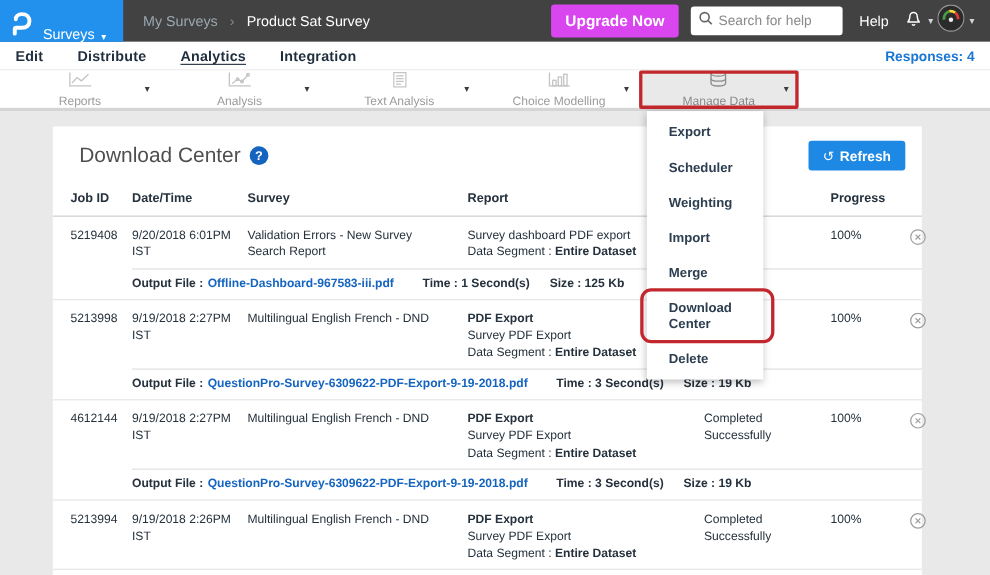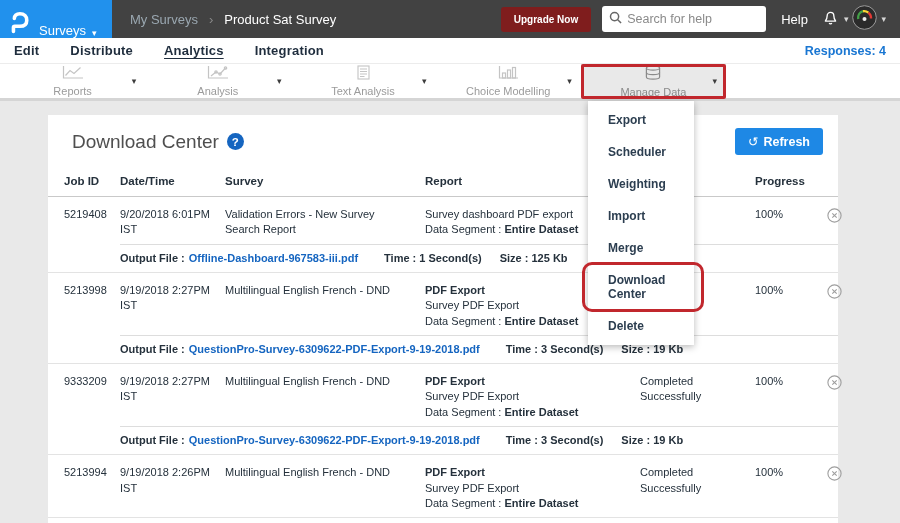--- a/index.html
+++ b/index.html
@@ -10,23 +10,23 @@
   .topbar { height:38px; background:#424242; display:flex; align-items:center; }
   .brand { width:112px; height:100%; background:#2191ed; display:flex; align-items:flex-end; padding-left:9px; }
   .brand .surveys { color:#fff; font-size:13px; margin-left:9px; }
   .caret { font-size:9px; line-height:1; }
   .brand .caret { color:#fff; margin-left:6px; }
   .breadcrumb { display:flex; align-items:center; margin-left:18px; font-size:13px; }
   .bc-parent { color:#9aa7b0; }
   .bc-sep { color:#8a8a8a; margin:0 11px; font-size:13px; }
   .bc-current { color:#ffffff; }
   .top-spacer { flex:1; }
-  .upgrade-btn { background:#7f1d1d; color:#fff; border:none; border-radius:3px; font-family:inherit;
-                 font-size:10px; font-weight:bold; padding:7px 13px; margin-right:11px; cursor:pointer; }
-  .searchbox { display:flex; align-items:center; background:#fff; border-radius:3px; width:164px; height:26px; padding:0 7px; }
+  .upgrade-btn { background:#d946ef; color:#fff; border:none; border-radius:3px; font-family:inherit;
+                 font-size:14px; font-weight:bold; padding:7px 13px; margin-right:11px; cursor:pointer; }
+  .searchbox { display:flex; align-items:center; background:#fff; border-radius:3px; width:138px; height:26px; padding:0 7px; }
   .searchbox input { border:none; outline:none; width:100%; font-family:inherit; font-size:12.5px; color:#444; margin-left:5px; }
   .searchbox input::placeholder { color:#8a8a8a; }
   .help-label { color:#fff; font-size:13px; margin:0 13px 0 15px; }
   .bell-wrap, .avatar-wrap { display:flex; align-items:center; color:#ddd; }
   .bell-wrap .caret, .avatar-wrap .caret { color:#d6d6d6; margin:0 4px; }
   .avatar-wrap { margin-right:10px; }
 
   
   .navrow { height:26px; background:#fff; display:flex; align-items:center; padding:0 14px; border-bottom:1px solid #ececec; }
   .nav-item { font-size:13px; font-weight:bold; color:#1f2d3d; margin-right:31px; cursor:pointer; letter-spacing:.2px; }
@@ -279,21 +279,21 @@
       <div class="row-output">
         <span>Output File :</span>
         <a class="out-link">QuestionPro-Survey-6309622-PDF-Export-9-19-2018.pdf</a>
         <span class="out-time">Time : 3 Second(s)</span>
         <span class="out-size">Size : 19 Kb</span>
       </div>
     </div>
 
     <div class="row">
       <div class="grid row-main">
-        <div class="cell">9333209</div>
+        <div class="cell">4612144</div>
         <div class="cell">9/19/2018 2:27PM IST</div>
         <div class="cell">Multilingual English French - DND</div>
         <div class="cell">
           <div class="rpt-name">PDF Export</div>
           <div>Survey PDF Export</div>
           <div><span>Data Segment :</span> <span class="seg-bold">Entire Dataset</span></div>
         </div>
         <div class="cell">Completed Successfully</div>
         <div class="cell">100%</div>
         <div class="close-cell">

